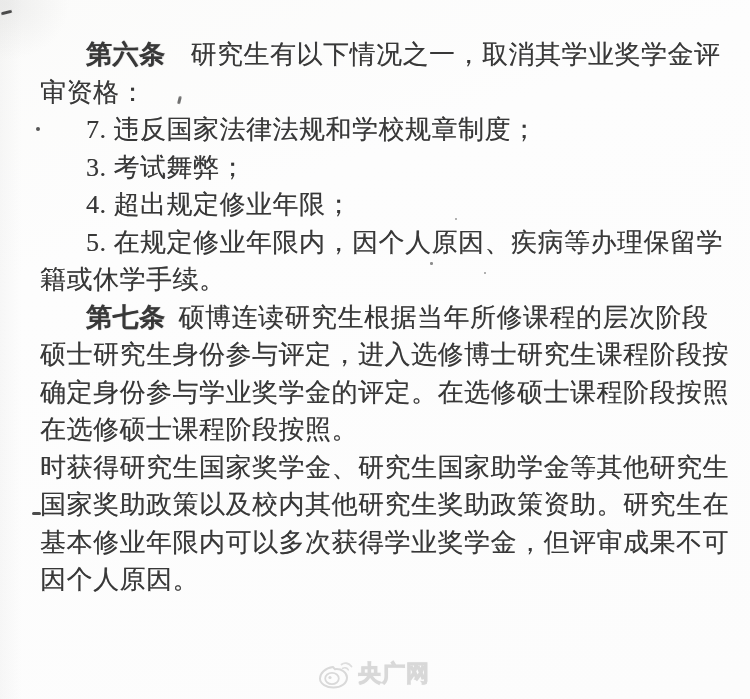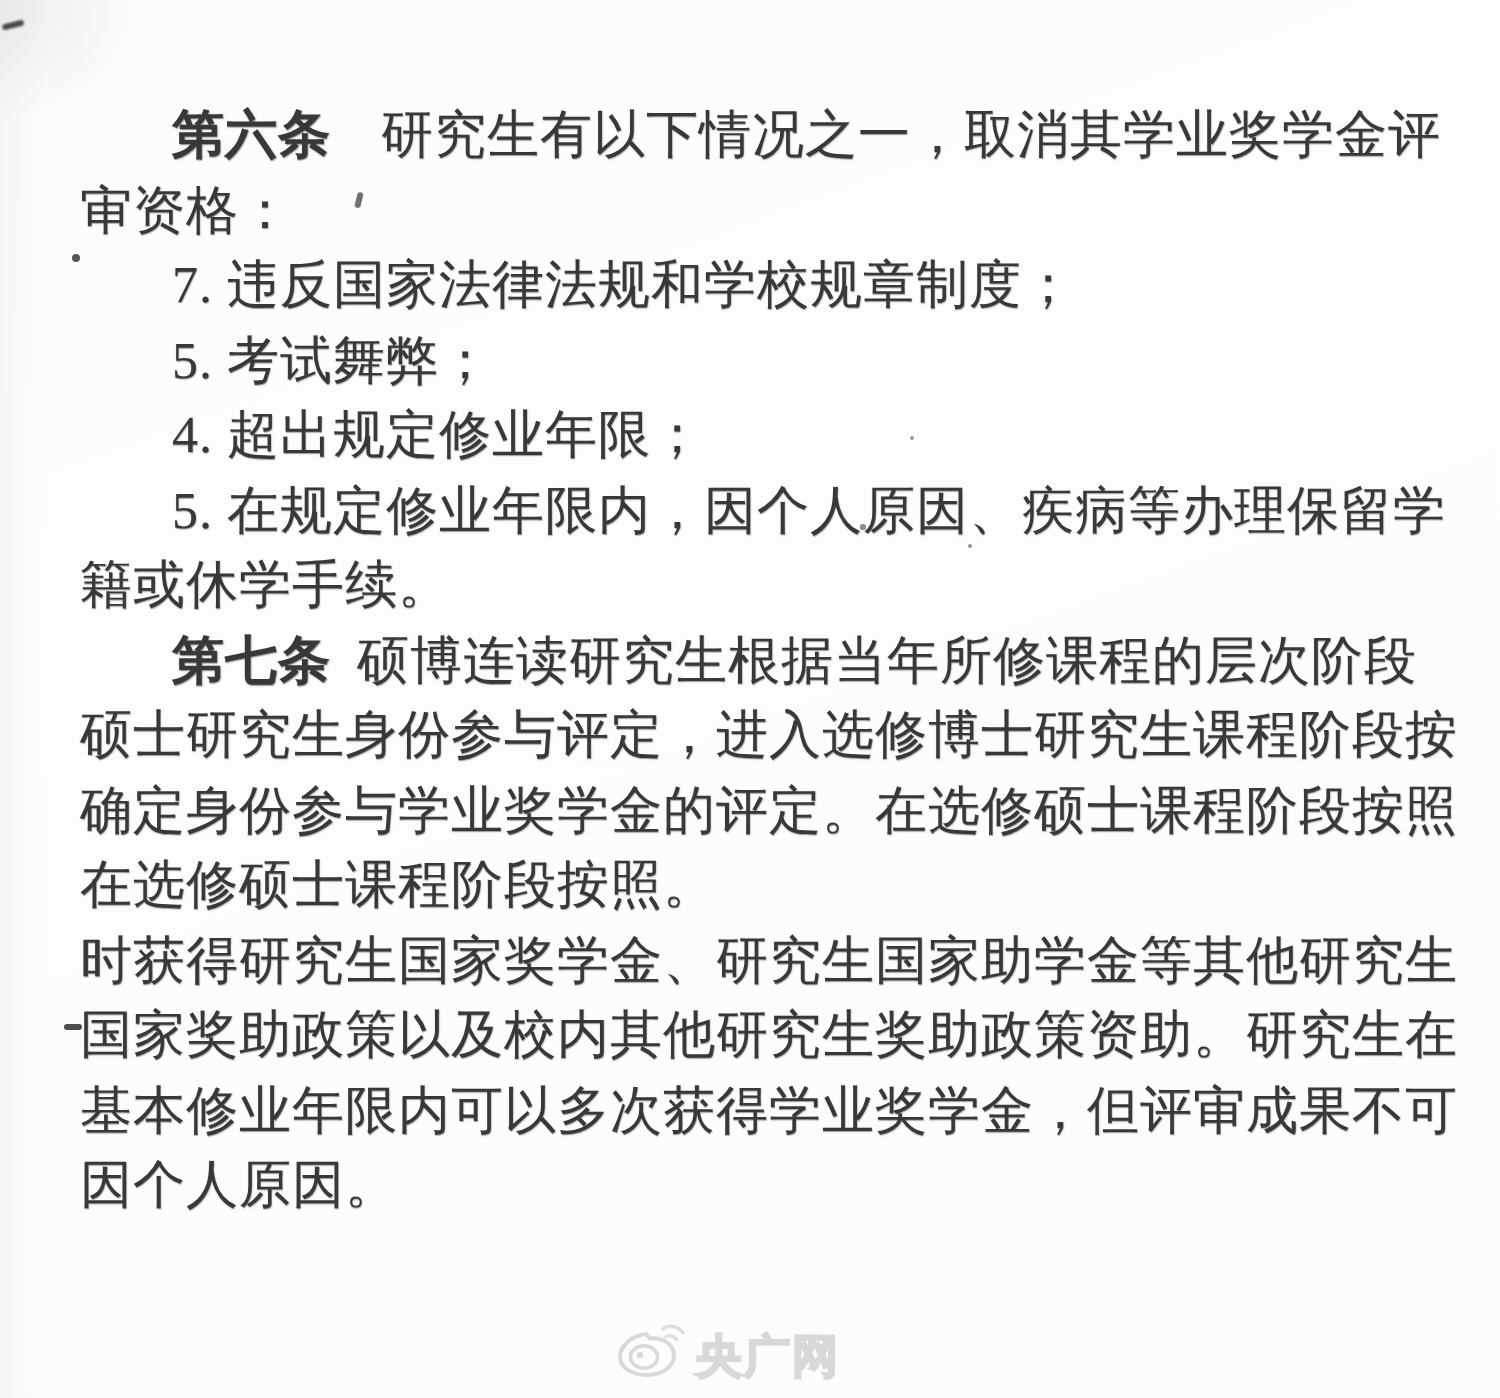--- a/index.html
+++ b/index.html
@@ -28,21 +28,21 @@
   .smudge-left {
     position: absolute;
     left: 0; top: 0;
     width: 22px; height: 699px;
     background: linear-gradient(90deg, rgba(190,190,190,0.10), rgba(255,255,255,0));
     pointer-events: none;
   }
   .doc {
     position: absolute;
     left: 40px;
-    top: 49px;
+    top: 36px;
     width: 672px;
     color: #383838;
     font-size: 26px;
     letter-spacing: 0.5px;
     text-shadow: 0.3px 0.3px 0.6px rgba(70,70,70,0.55);
     filter: blur(0.12px);
   }
   .line {
     display: block;
     height: 37.5px;
@@ -77,23 +77,23 @@
     left: 32px; top: 512px; width: 9px; height: 3px;
     background: #4c4c4c; border-radius: 2px; filter: blur(0.35px);
   }
   .speck-1 { left: 430px; top: 262px; width: 2.6px; height: 2.6px; background: #8d8d8d; border-radius: 50%; filter: blur(0.3px); }
   .speck-2 { left: 484px; top: 272px; width: 2.4px; height: 2.4px; background: #979797; border-radius: 50%; filter: blur(0.3px); }
   .speck-3 { left: 455px; top: 218px; width: 2.2px; height: 2.2px; background: #9a9a9a; border-radius: 50%; filter: blur(0.3px); }
 
   
   .watermark {
     position: absolute;
-    left: 308px; top: 658px;
+    left: 318px; top: 658px;
     display: flex;
-    align-items: flex-end;
+    align-items: flex-start;
     gap: 4px;
     pointer-events: none;
   }
   .wm-text {
     font-family: "Liberation Sans", "DejaVu Sans", sans-serif;
     font-size: 23px;
     font-weight: 700;
     letter-spacing: 1px;
     color: #f2f2f2;
     -webkit-text-stroke: 1px #d8d8d8;
@@ -105,21 +105,21 @@
 
 <div class="page">
 
   <div class="smudge-tl"></div>
   <div class="smudge-left"></div>
 
   <div class="doc">
     <div class="line indent"><span class="term">第六条</span><span>研究生有以下情况之一，取消其学业奖学金评</span></div>
     <div class="line"><span>审资格：</span></div>
     <div class="line indent"><span>7. 违反国家法律法规和学校规章制度；</span></div>
-    <div class="line indent"><span>5. 考试舞弊；</span></div>
+    <div class="line indent"><span>3. 考试舞弊；</span></div>
     <div class="line indent"><span>4. 超出规定修业年限；</span></div>
     <div class="line indent"><span>5. 在规定修业年限内，因个人原因、疾病等办理保留学</span></div>
     <div class="line"><span>籍或休学手续。</span></div>
     <div class="line indent"><span class="term narrow">第七条</span><span>硕博连读研究生根据当年所修课程的层次阶段</span></div>
     <div class="line"><span>硕士研究生身份参与评定，进入选修博士研究生课程阶段按</span></div>
     <div class="line"><span>确定身份参与学业奖学金的评定。在选修硕士课程阶段按照</span></div>
     <div class="line"><span>在选修硕士课程阶段按照。</span></div>
     <div class="line"><span>时获得研究生国家奖学金、研究生国家助学金等其他研究生</span></div>
     <div class="line"><span>国家奖助政策以及校内其他研究生奖助政策资助。研究生在</span></div>
     <div class="line"><span>基本修业年限内可以多次获得学业奖学金，但评审成果不可</span></div>

